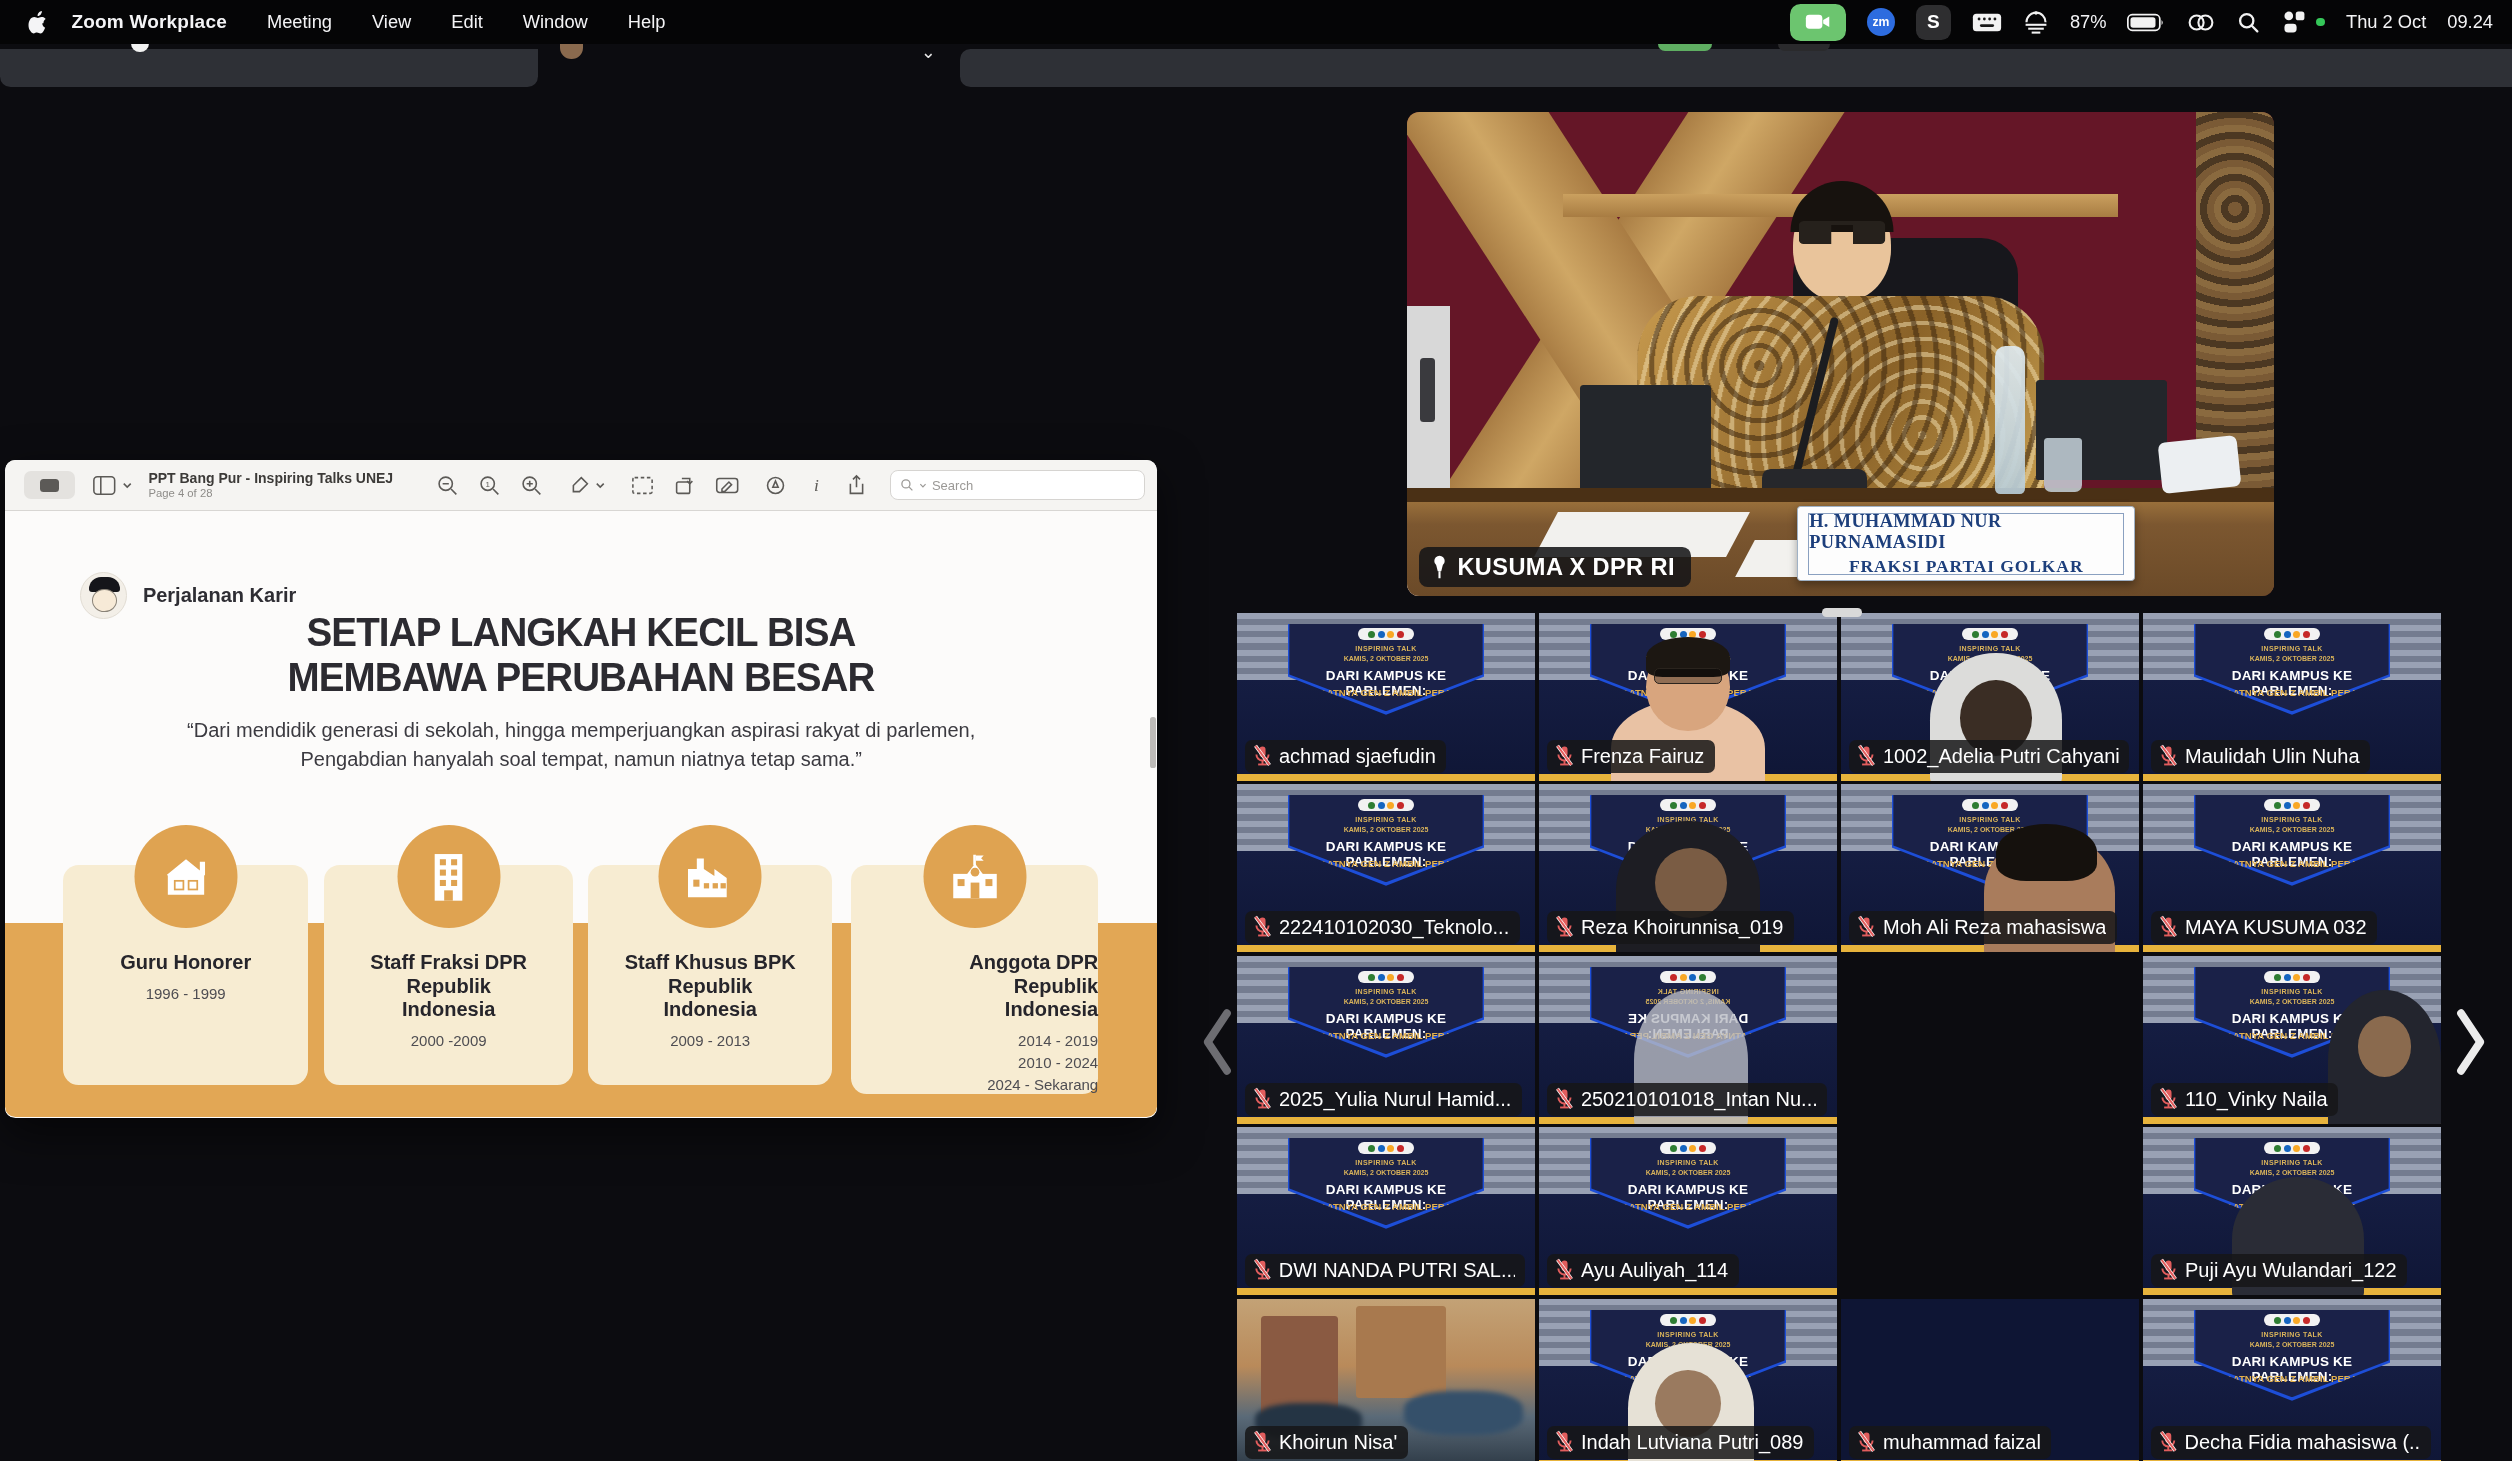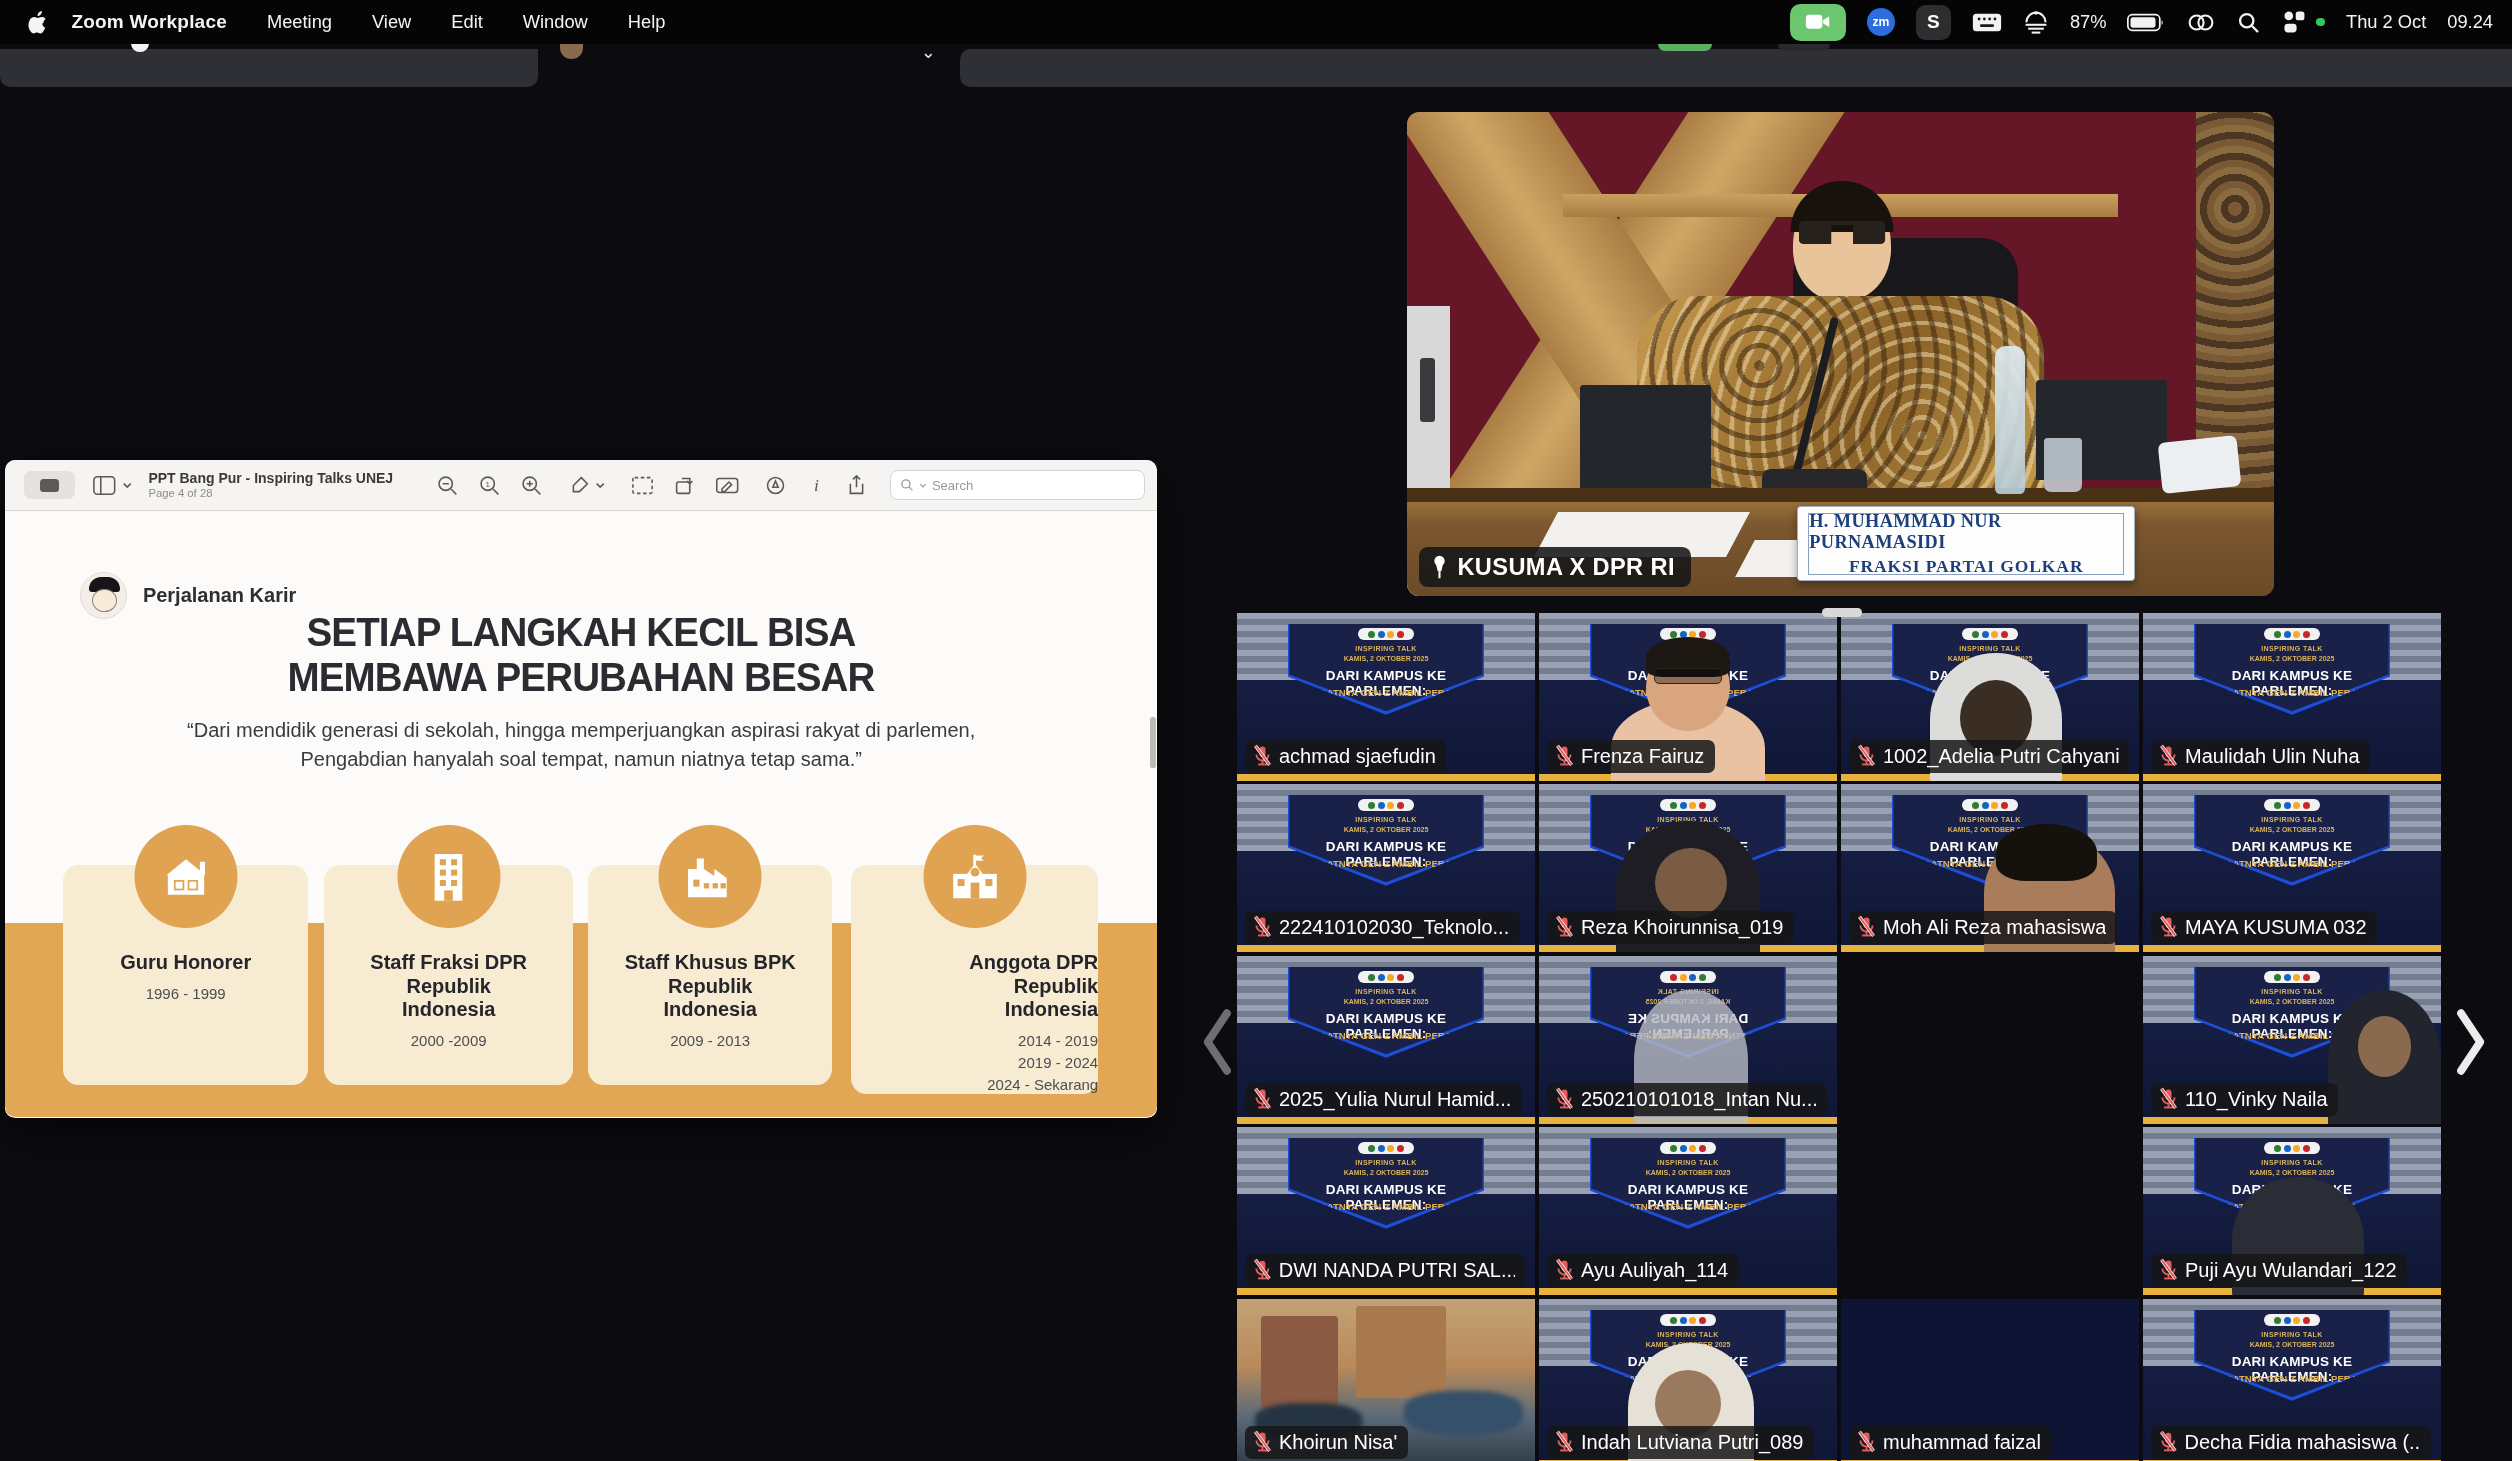--- a/index.html
+++ b/index.html
@@ -395,21 +395,21 @@
                 <rect x="41" y="30" width="8" height="8" fill="#dfa351"></rect>
               </svg>
             </div>
             <div class="ctitle">
               <div>Anggota DPR</div>
               <div>Republik</div>
               <div>Indonesia</div>
             </div>
             <div class="cyears" style="top: 165px;">
               <div>2014 - 2019</div>
-              <div>2019 - 2024</div>
+              <div>2010 - 2024</div>
               <div>2024 - Sekarang</div>
             </div>
           </div>
         </div>
 
     </div>
     <div id="slide-scroll"></div>
   </div>
 
   <div id="speaker">

